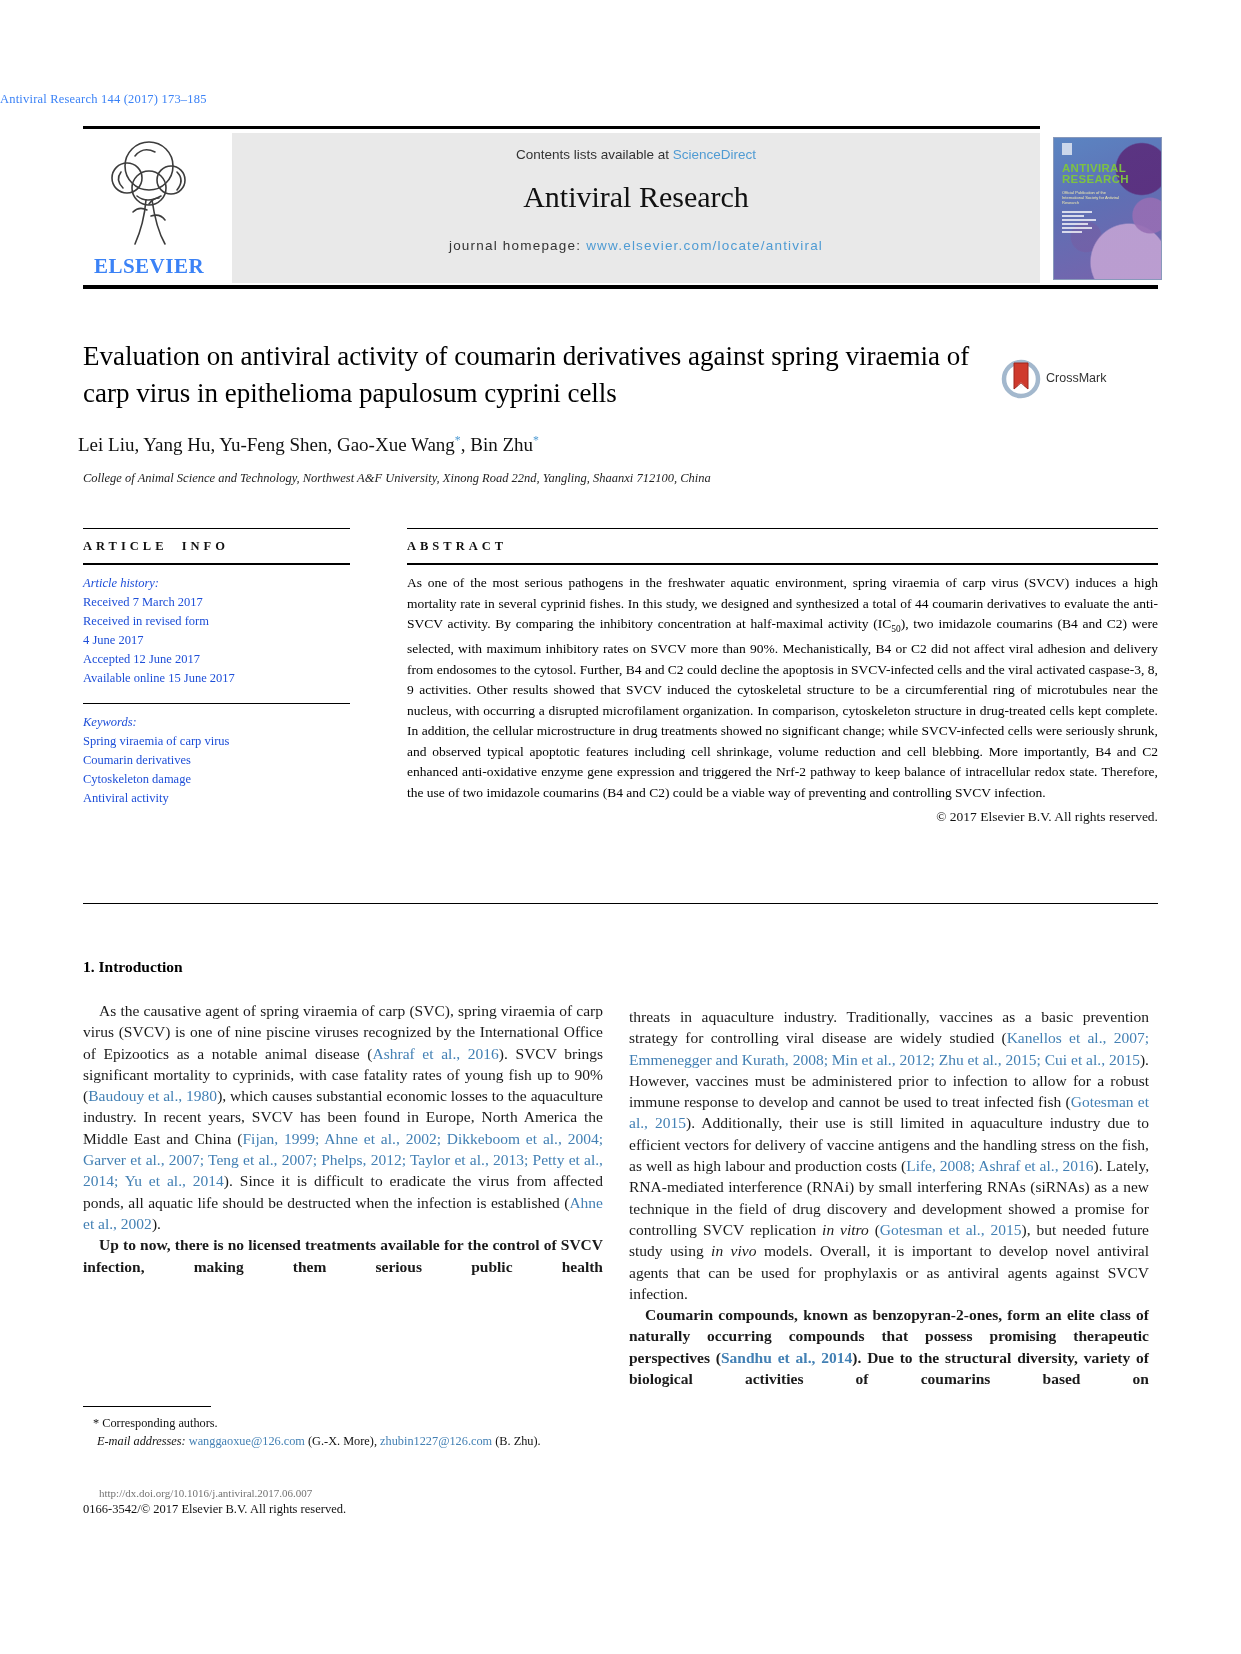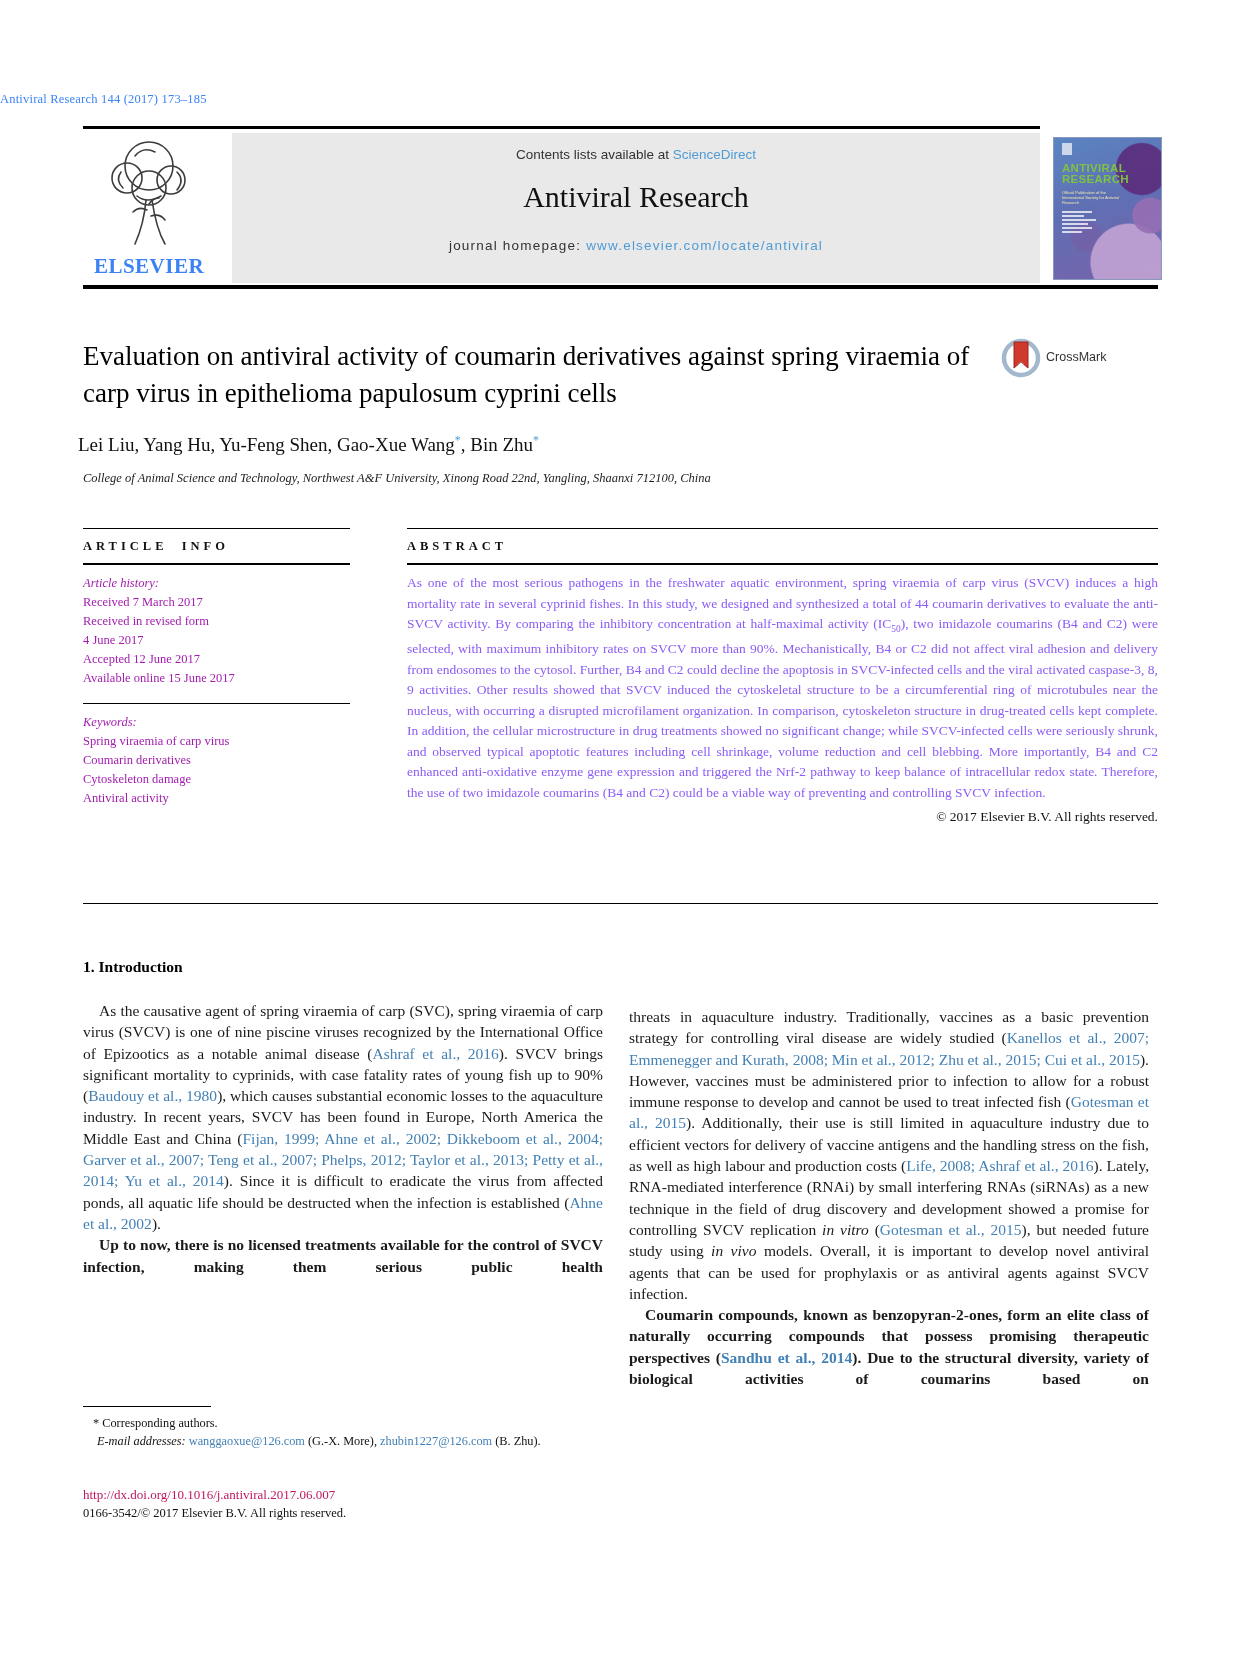--- a/index.html
+++ b/index.html
@@ -56,40 +56,40 @@
   .cover-lines { margin:6px 0 0 8px; }
   .cover-lines div { height:2px; background:rgba(255,255,255,.75); margin-bottom:2px; }
 
   .banner-bottom-rule { position:absolute; left:83px; top:285px; width:1075px; height:4px; background:#000; }
 
   
   .article-title {
     position:absolute; left:83px; top:338px; width:905px;
     font-size:27px; line-height:37px; color:#000;
   }
-  .crossmark { position:absolute; left:1000px; top:336px; display:flex; align-items:center; }
+  .crossmark { position:absolute; left:1000px; top:357px; display:flex; align-items:center; }
   .crossmark-label { font-family:"Liberation Sans", sans-serif; font-size:12.5px; color:#333; margin-left:4px; }
 
   .authors { position:absolute; left:78px; top:434px; font-size:19px; color:#111; }
   .affiliation { position:absolute; left:83px; top:471px; font-size:12.5px; font-style:italic; color:#222; }
 
   
   .meta-grid {
     position:absolute; left:83px; top:528px; width:1075px;
     display:grid; grid-template-columns:267px 1fr; column-gap:57px;
   }
   .rule-thin { border-top:1px solid #000; }
   .rule-thick { border-top:2px solid #000; }
   .block-heading {
     font-size:12.5px; font-weight:bold; letter-spacing:4px; word-spacing:7px;
     padding:10px 0 9px 0; color:#111;
   }
-  .info-section { padding:9px 0 15px 0; font-size:12.5px; line-height:19px; color:#a21caf; }
+  .info-section { padding:9px 0 15px 0; font-size:12.5px; line-height:19px; color:#1d4ed8; }
   .info-label { font-style:italic; }
-  .abstract-text { font-size:13.5px; line-height:20.5px; text-align:justify; padding-top:8px; color:#8b5cf6; }
+  .abstract-text { font-size:13.5px; line-height:20.5px; text-align:justify; padding-top:8px; color:#000000; }
   .abstract-copyright { font-size:13.5px; text-align:right; margin-top:6px; color:#111; }
   .bottom-rule { position:absolute; left:83px; top:903px; width:1075px; height:1px; background:#000; }
 
   
   .body-grid {
     position:absolute; left:83px; top:958px; width:1075px;
     display:grid; grid-template-columns:520px 520px; column-gap:26px;
   }
   .section-heading { font-size:15.5px; font-weight:bold; color:#000; margin-bottom:24px; }
   .body-col p {
@@ -104,21 +104,21 @@
   .seg-sub { vertical-align:sub; font-size:70%; }
   .seg-suplink { color:#4f9bd3; vertical-align:super; font-size:62%; }
 
   
   .footnote { position:absolute; left:83px; top:1406px; width:527px; }
   .footnote-rule { width:128px; border-top:1px solid #000; margin-bottom:8px; }
   .footnote p { font-size:12.3px; line-height:17.5px; color:#111; }
   .footnote .corr { text-indent:10px; }
   .footnote .emails { text-align:justify; text-indent:14px; }
   .footer { position:absolute; left:83px; top:1487px; }
-  .footer .doi { font-size:13px; color:#be185d; }
+  .footer .doi { font-size:11px; color:#737373;margin-left:16px; }
   .footer .issn { font-size:12.5px; color:#111; margin-top:3px; }
 </style>
 </head>
 <body>
 
 <div class="journal-ref">Antiviral Research 144 (2017) 173–185</div>
 <div class="top-rule"></div>
 
 <div class="elsevier">
   <svg class="elsevier-tree" width="104" height="112" viewBox="0 0 104 112">

